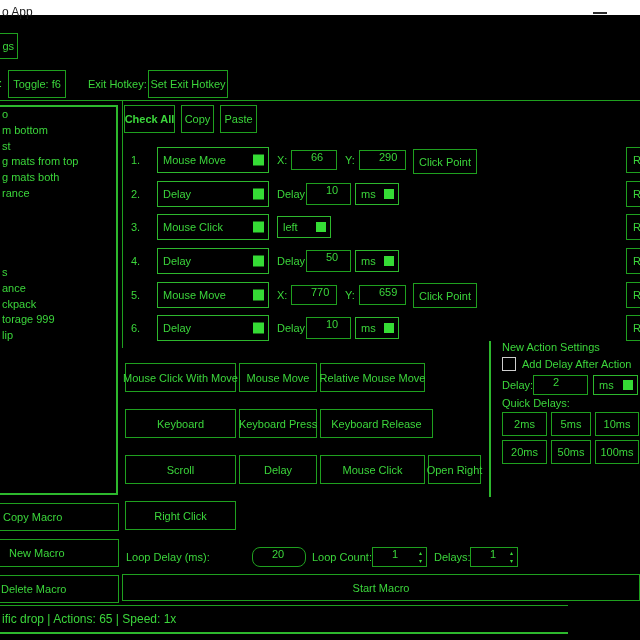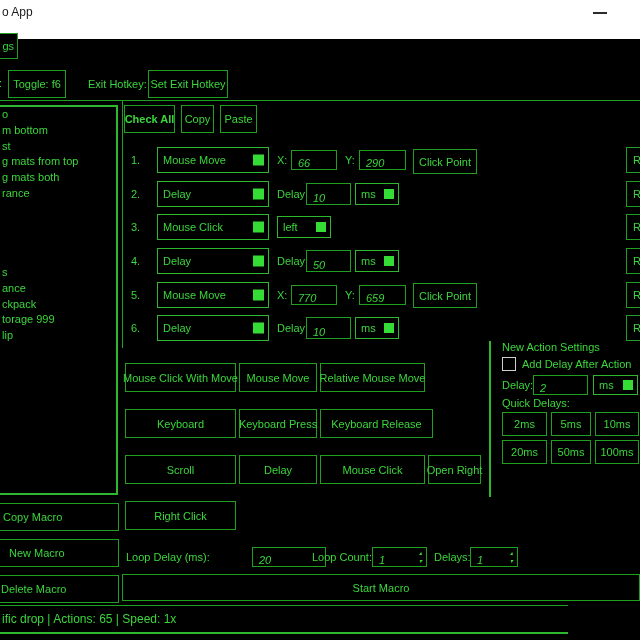--- a/index.html
+++ b/index.html
@@ -12,34 +12,34 @@
   *{margin:0;padding:0;box-sizing:border-box;}
   html,body{width:640px;height:640px;background:var(--bg);overflow:hidden;
     font-family:"Liberation Sans", sans-serif;}
   #stage{position:absolute;top:0;left:0;width:640px;height:640px;background:var(--bg);}
   .lbl{position:absolute;color:var(--grn);font-size:11px;white-space:nowrap;}
   .btn{position:absolute;background:var(--bg);border:1px solid var(--brd);
     color:var(--grn);font-size:11px;display:flex;align-items:center;
     justify-content:center;white-space:nowrap;}
   .btn.left{justify-content:flex-start;}
   .inp{position:absolute;background:var(--bg);border:1px solid var(--brd);
-    color:var(--grn);font-size:11px;display:flex;align-items:flex-end;
-    padding-left:6px;white-space:nowrap;overflow:hidden;font-style:italic;}
+    color:var(--grn);font-size:11px;display:flex;align-items:flex-start;
+    padding-left:19px;white-space:nowrap;overflow:hidden;}
   .combo{position:absolute;background:var(--bg);border:1px solid var(--brdbright);
     color:var(--grn);font-size:11px;display:flex;align-items:center;
     padding-left:5px;white-space:nowrap;}
   .combo .sq{position:absolute;right:4px;top:50%;transform:translateY(-50%);
     width:11px;height:11px;background:var(--sq);}
   .combo.small .sq{width:10px;height:10px;}
   .vline{position:absolute;background:var(--brd);}
   .hline{position:absolute;background:var(--brd);}
   .spinner .arrows{position:absolute;right:4px;top:1px;display:flex;
     flex-direction:column;align-items:center;line-height:8px;font-size:6px;color:var(--grn);}
   .checkbox{position:absolute;width:14px;height:14px;border:1px solid #cfcfcf;background:var(--bg);}
-  #titlebar{position:absolute;top:0;left:0;width:640px;height:39px;background:#ffffff;}
+  #titlebar{position:absolute;top:0;left:0;width:640px;height:15px;background:#ffffff;}
   #title-text{position:absolute;left:2px;top:5px;color:#1b1b1b;font-size:12px;white-space:nowrap;}
   #min-dash{position:absolute;left:593px;top:12px;width:14px;height:2px;background:#2b2b2b;}
   #macro-list{position:absolute;left:-4px;top:105px;width:122px;height:390px;
     border:2px solid var(--brdbright);background:var(--bg);overflow:hidden;}
   .list-item{height:15.8px;line-height:15.8px;color:var(--grn);font-size:11px;
     padding-left:4px;white-space:nowrap;}
   #tab-box{position:absolute;left:-42px;top:33px;width:60px;height:26px;
     border:1px solid var(--brd);color:var(--grn);font-size:11px;display:flex;
     align-items:center;justify-content:flex-end;padding-right:3px;background:var(--bg);}
   #statusbar{position:absolute;left:0;top:605px;width:568px;height:29px;
@@ -280,21 +280,21 @@
     <span>Copy Macro</span>
   </div>
   <div class="btn left" style="left:-30px;top:539px;width:149px;height:28px;padding-left:38px;">
     <span>New Macro</span>
   </div>
   <div class="btn left" style="left:-30px;top:575px;width:149px;height:28px;padding-left:30px;">
     <span>Delete Macro</span>
   </div>
 
   <div class="lbl" style="left:126px;top:551px;">Loop Delay (ms):</div>
-  <div class="inp" style="left:252px;top:547px;width:74px;height:20px;">
+  <div class="inp" style="left:252px;top:547px;width:54px;height:20px;border-radius:8px;">
     <span>20</span>
   </div>
   <div class="lbl" style="left:312px;top:551px;">Loop Count:</div>
   <div class="inp spinner" style="left:372px;top:547px;width:55px;height:20px;">
     <span>1</span>
     <span class="arrows">
         <span>▴</span>
         <span>▾</span>
       </span>
   </div>

